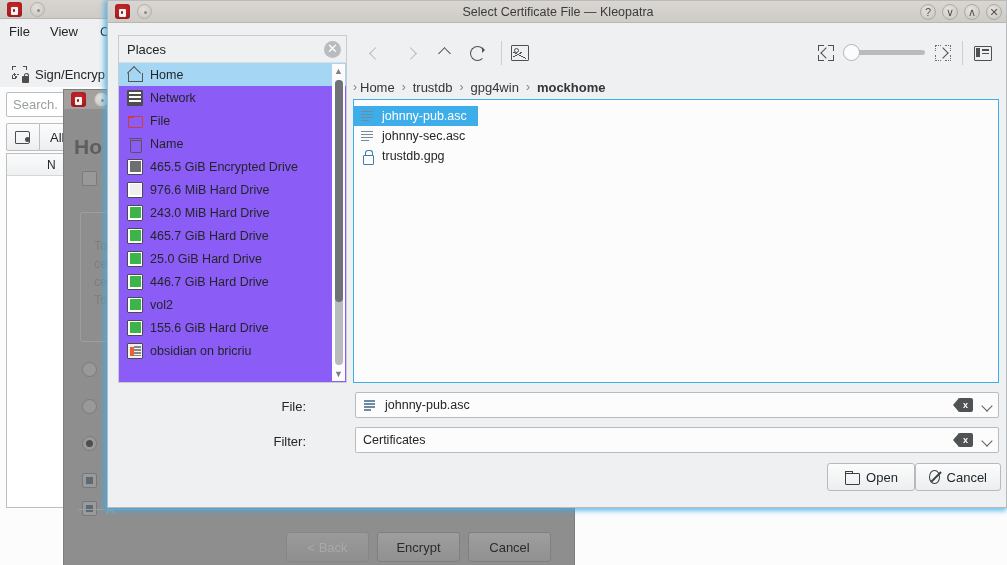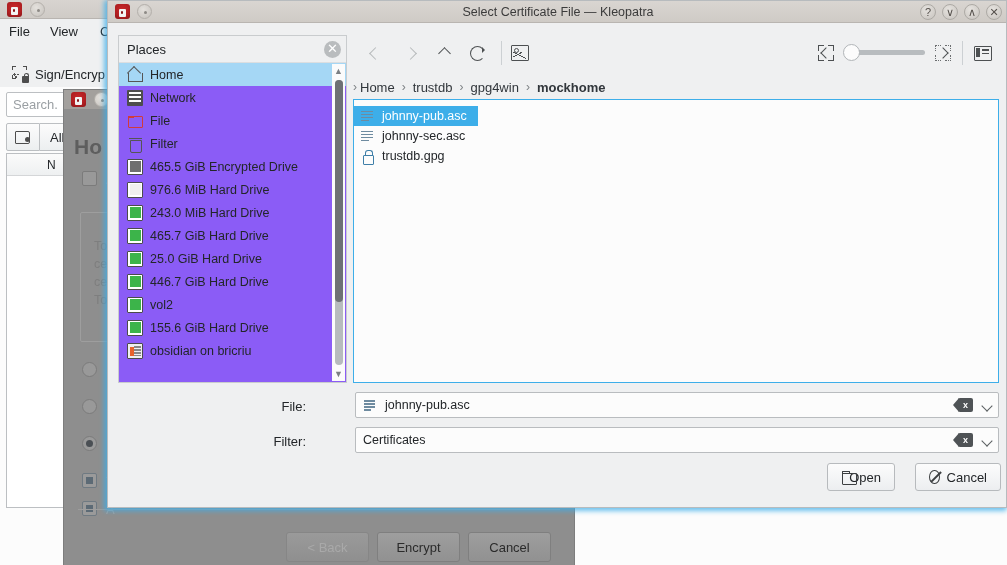--- a/index.html
+++ b/index.html
@@ -545,21 +545,21 @@
       <div class="place">
         <span class="pl-ico ico-network"></span>
         <span>Network</span>
       </div>
       <div class="place">
         <span class="pl-ico ico-root"></span>
         <span>File</span>
       </div>
       <div class="place">
         <span class="pl-ico ico-trash"></span>
-        <span>Filter</span>
+        <span>Name</span>
       </div>
       <div class="place">
         <span class="pl-ico ico-drive enc">
             <span class="badge"></span>
           </span>
         <span>465.5 GiB Encrypted Drive</span>
       </div>
       <div class="place">
         <span class="pl-ico ico-drive orange">
             <span class="badge"></span>
@@ -711,21 +711,21 @@
     <span class="dd"></span>
   </div>
 
   <div class="lbl" style="left:240px;top:434px;width:66px;">Filter:</div>
   <div class="fld" style="left:355px;top:427px;width:644px;">
     <span>Certificates</span>
     <span class="clr">x</span>
     <span class="dd"></span>
   </div>
 
-  <div class="dbtn" style="left:827px;top:463px;width:68px;">
+  <div class="dbtn" style="left:827px;top:463px;width:88px;">
     <span class="open-ico"></span>
     <span>Open</span>
   </div>
   <div class="dbtn" style="left:915px;top:463px;width:86px;">
     <span class="cancel-ico"></span>
     <span>Cancel</span>
   </div>
 
 </div>
 

